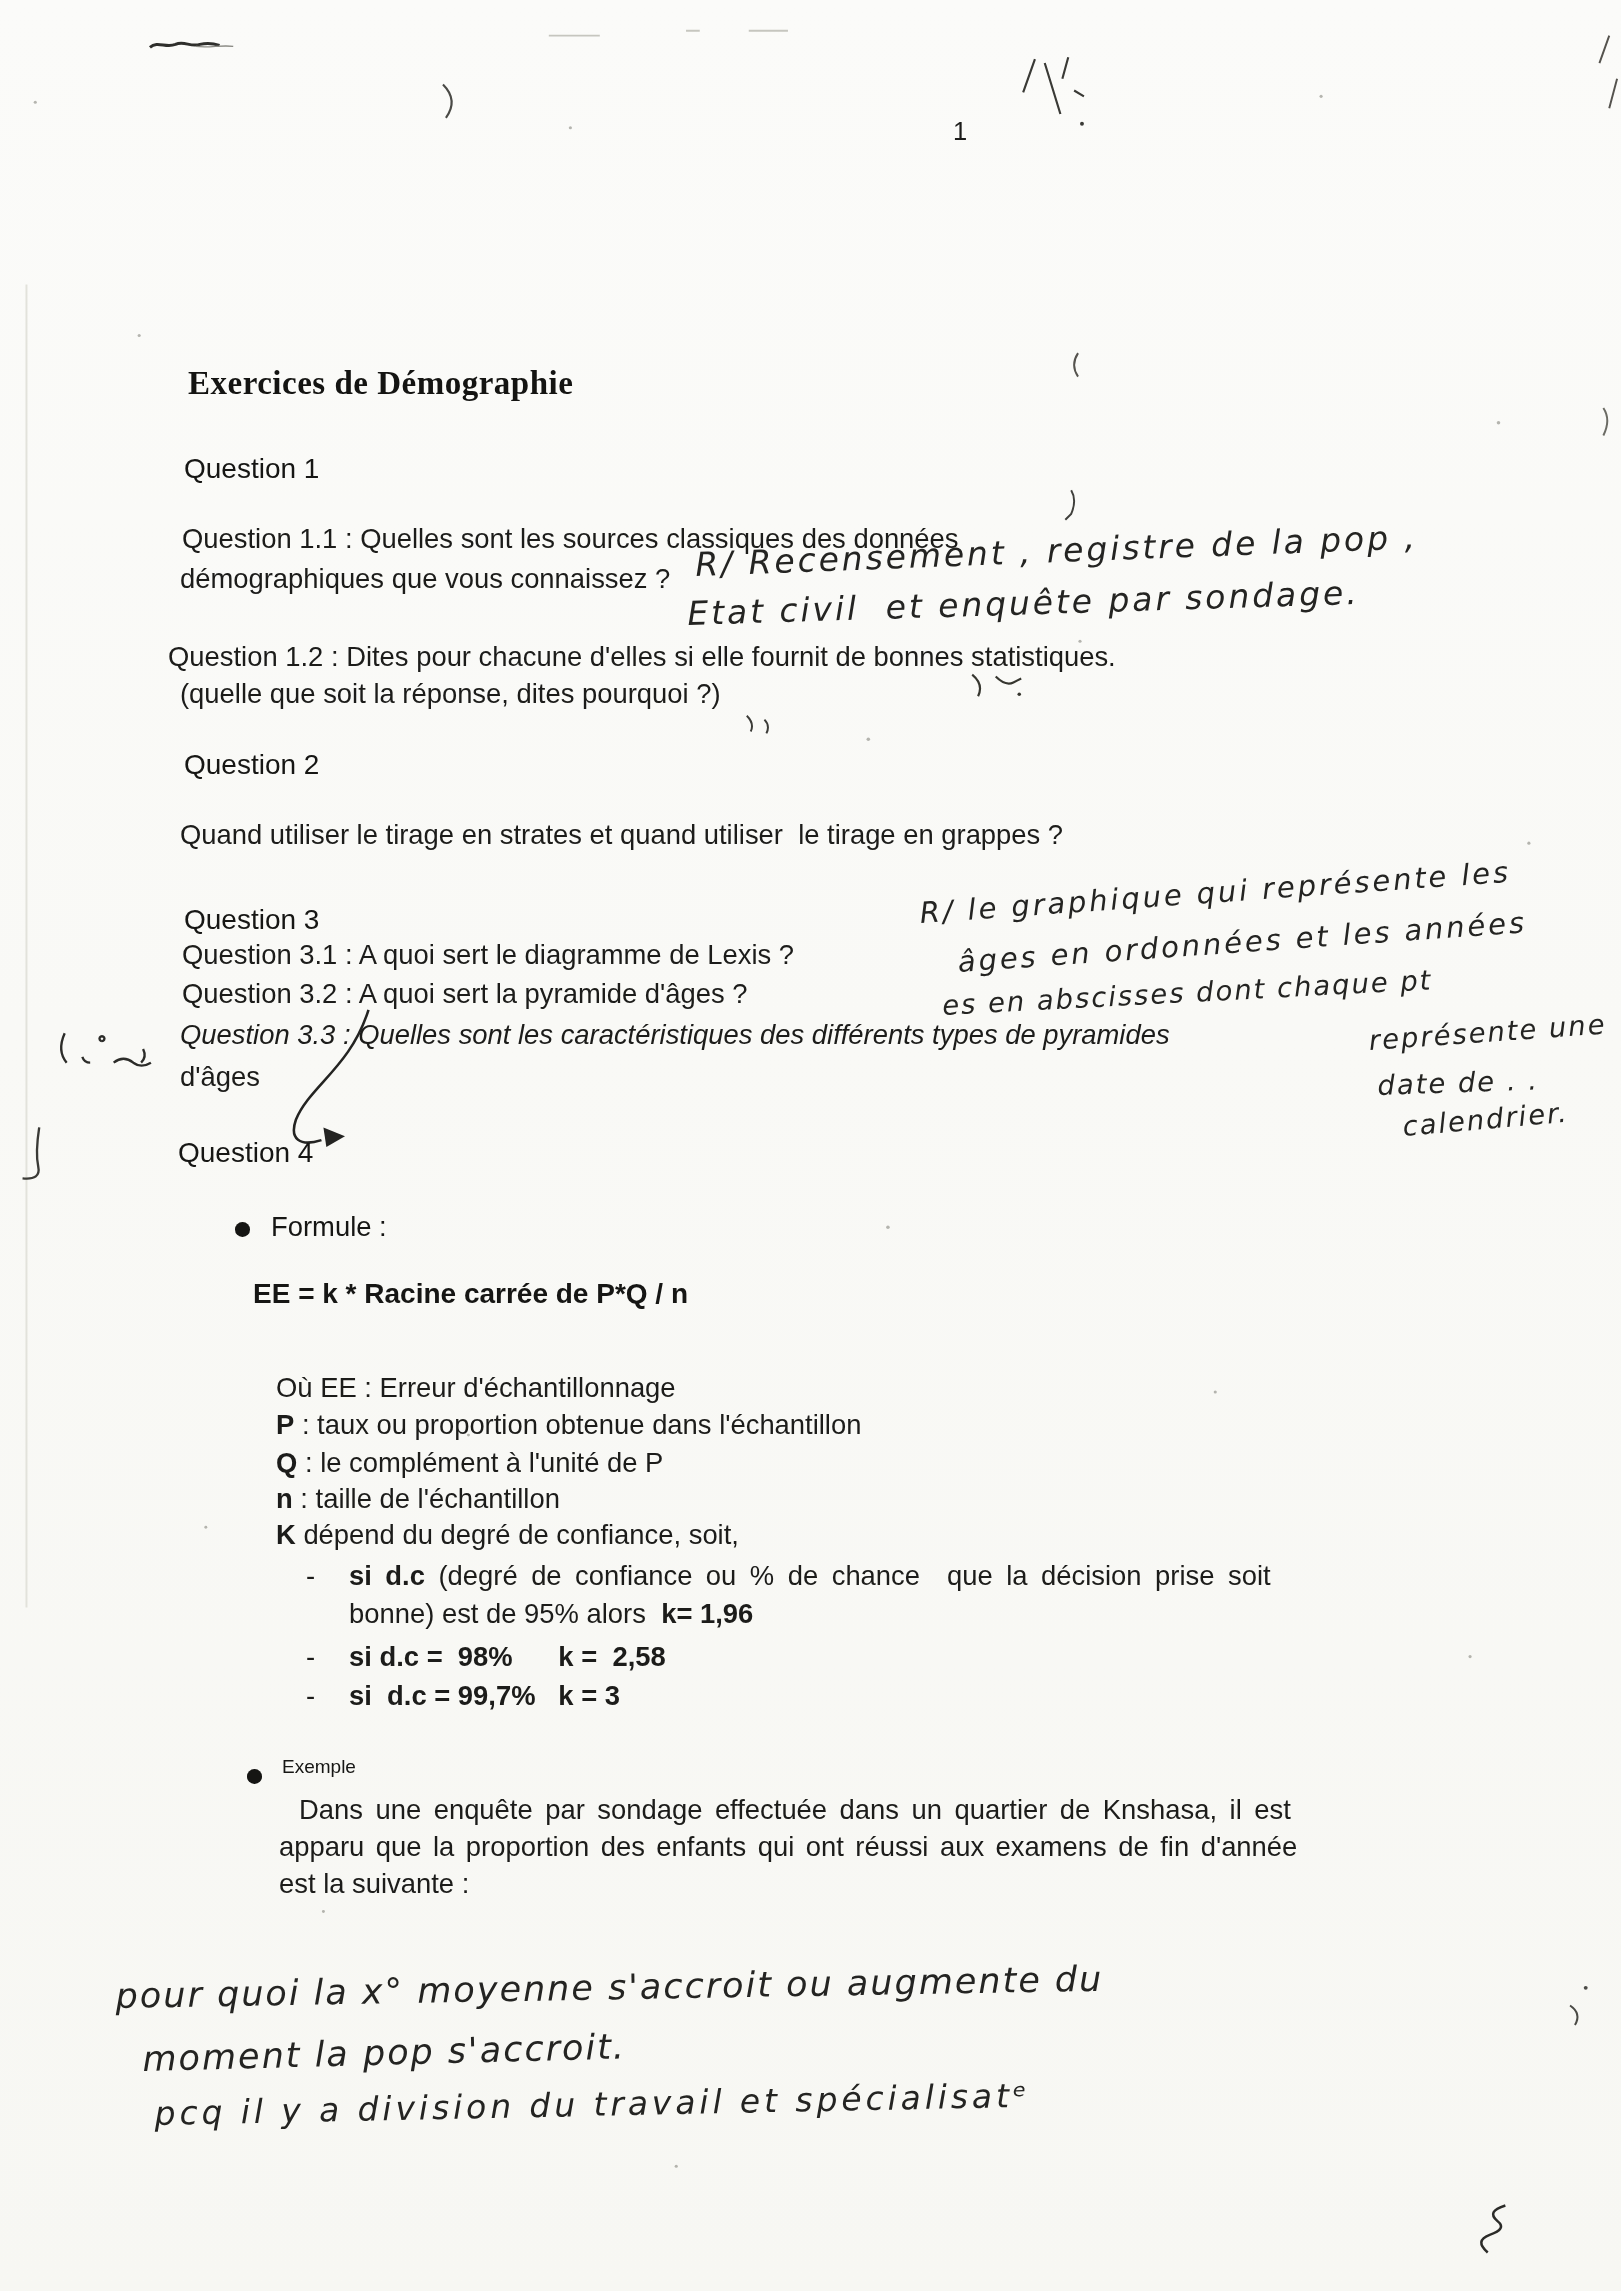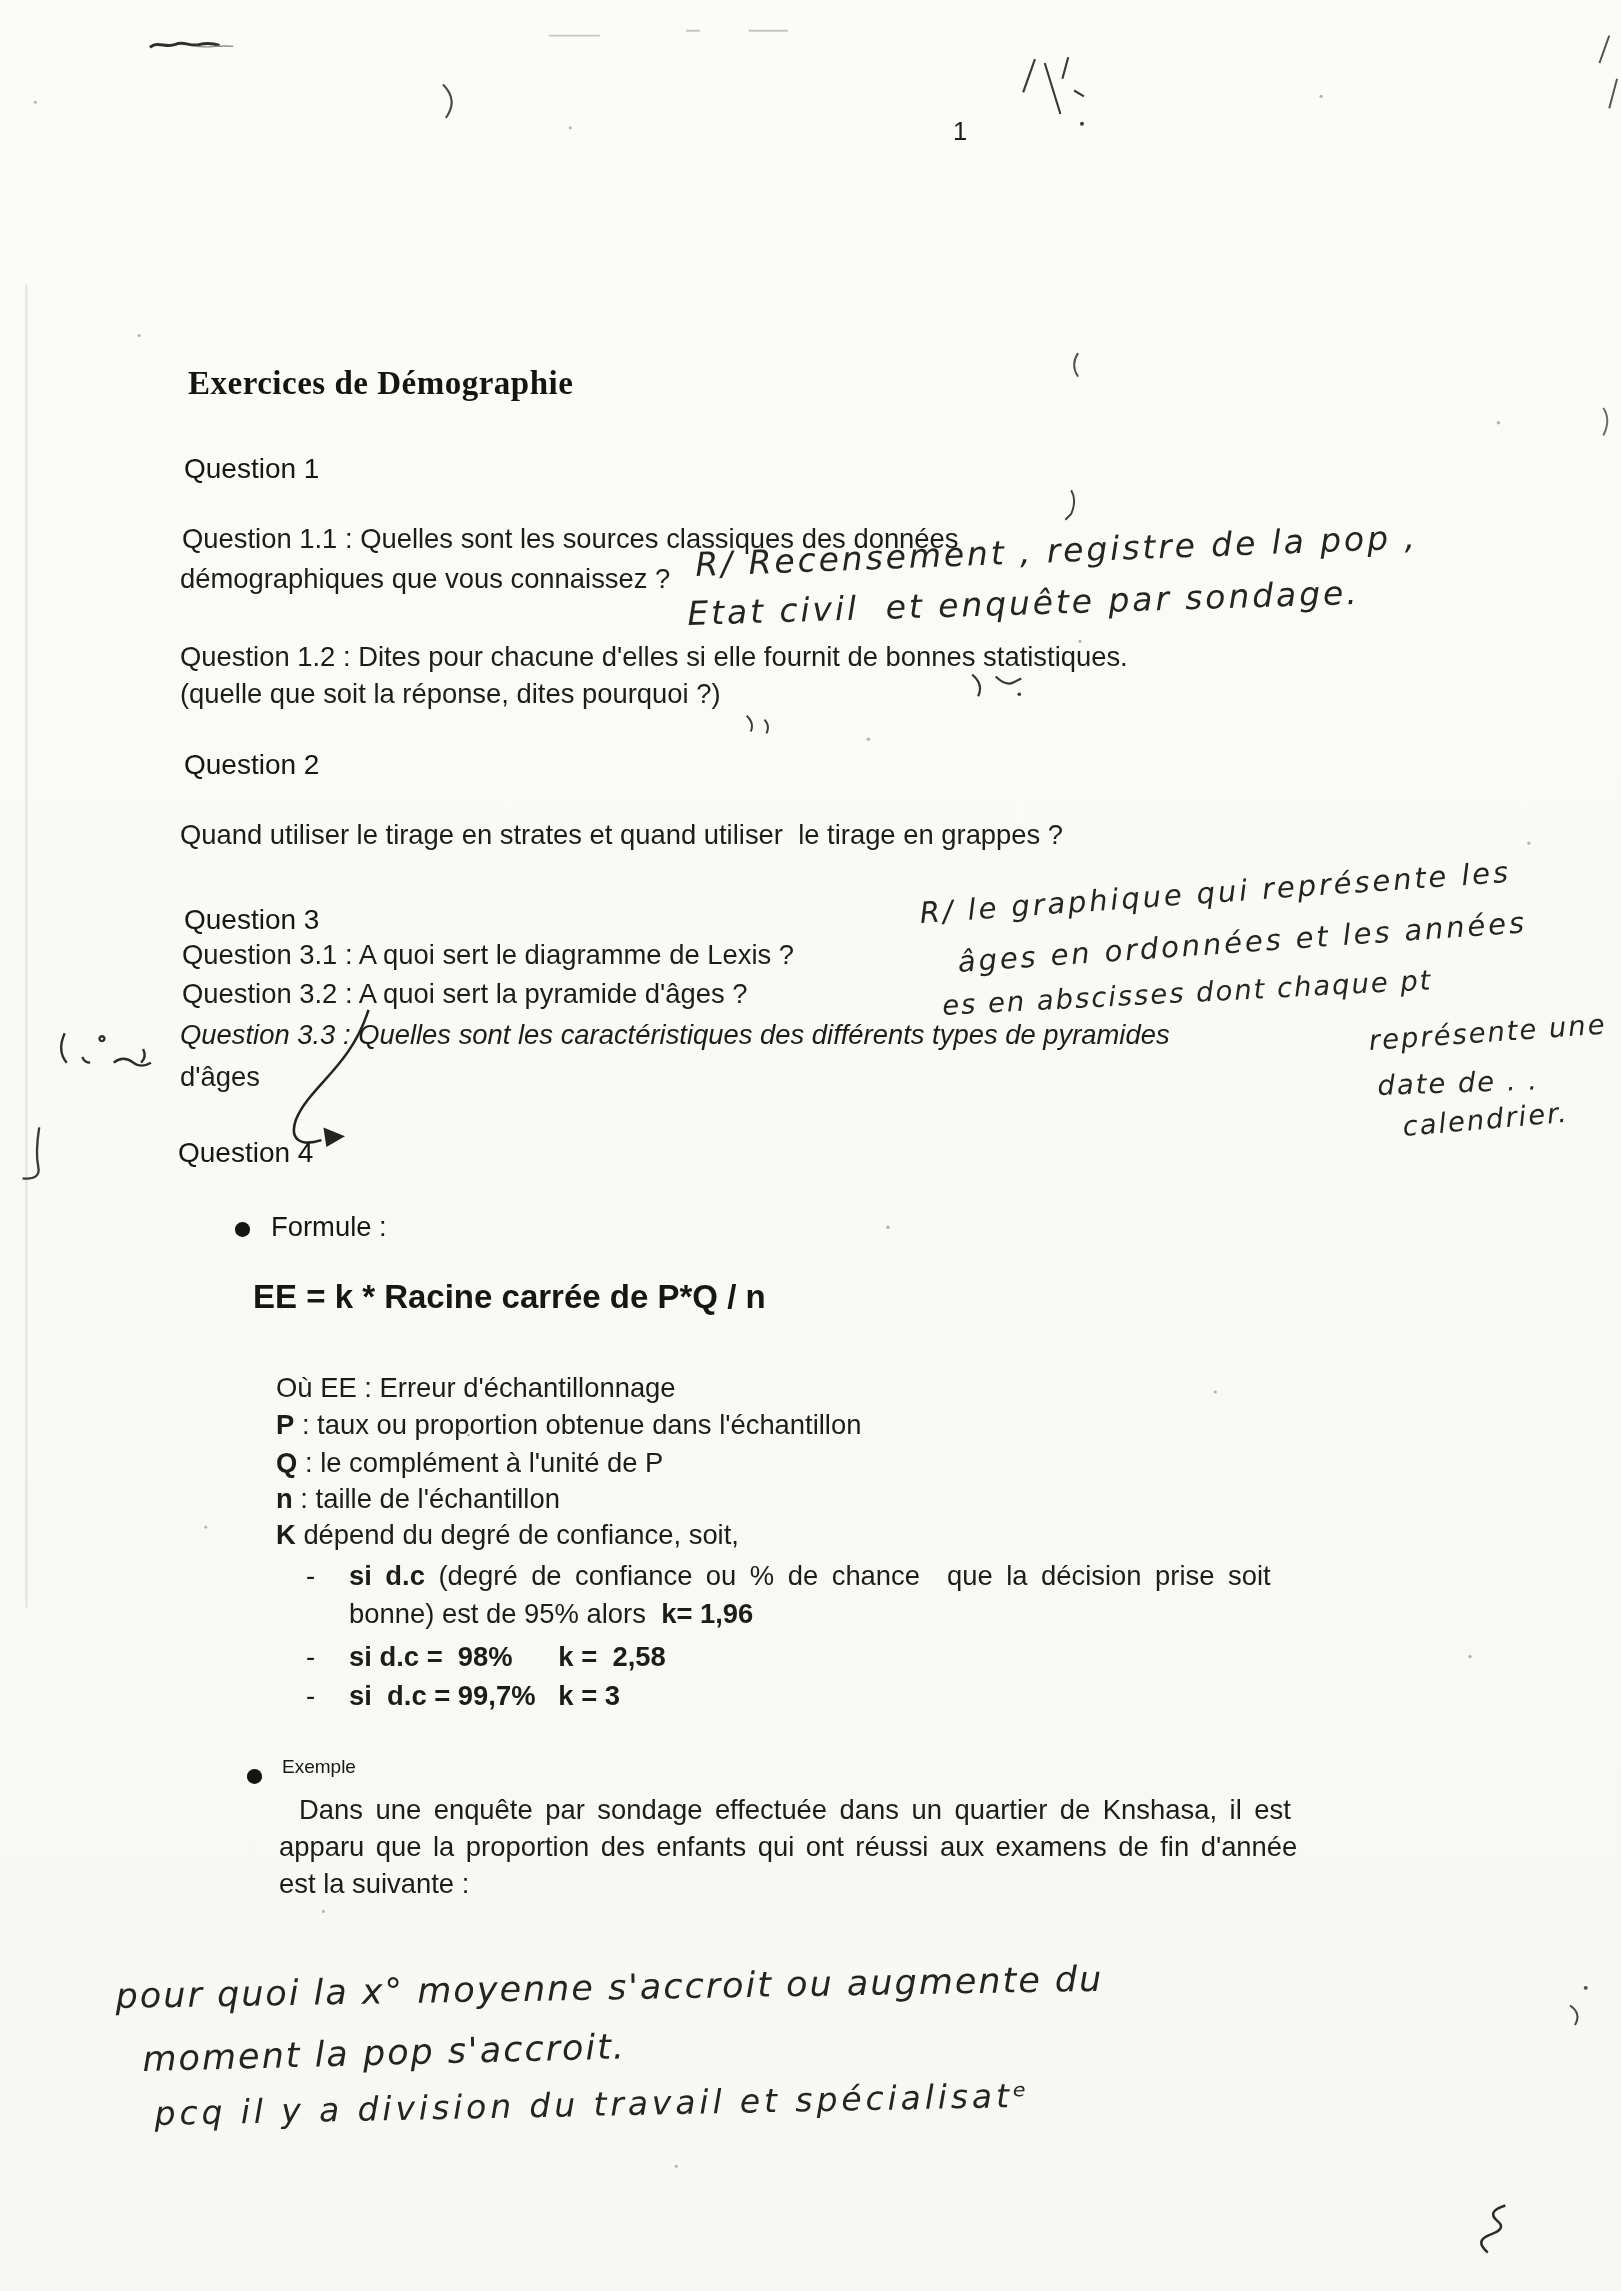--- a/index.html
+++ b/index.html
@@ -10,21 +10,21 @@
     overflow:hidden;
     font-family:"Liberation Sans",sans-serif;
   }
   .abs{position:absolute;white-space:pre;}
   .print{font-family:"Liberation Sans",sans-serif;font-size:27.4px;color:#1c1c1a;line-height:1.2;}
   .small{font-size:25.5px;}
   .bold{font-weight:bold;}
   .ital{font-style:italic;}
   .heading{font-family:"Liberation Sans",sans-serif;font-weight:normal;font-size:28px;color:#161614;}
   .title{font-family:"Liberation Serif",serif;font-weight:bold;font-size:33px;color:#141412;letter-spacing:0.5px;}
-  .formula{font-family:"Liberation Sans",sans-serif;font-weight:bold;font-size:33px;color:#161614;}
+  .formula{font-family:"Liberation Sans",sans-serif;font-weight:bold;font-size:28px;color:#161614;}
   .hw{font-family:"DejaVu Sans",sans-serif;font-style:italic;color:#242422;transform-origin:left bottom;}
   .bullet{position:absolute;width:14.7px;height:14.7px;background:#151513;border-radius:50%;}
   svg.artifacts{position:absolute;left:0;top:0;pointer-events:none;}
 </style>
 </head>
 <body>
 
 <div class="page">
 
   <svg class="artifacts" width="1621" height="2292" viewBox="0 0 1654 2338">
@@ -80,21 +80,21 @@
     </g>
   </svg>
 
   <div class="abs print small" style="left:953px;top:116px;">1</div>
 
   <div class="abs title" style="left:188px;top:365px;">Exercices de Démographie</div>
 
   <div class="abs heading" style="left:184px;top:453px;">Question 1</div>
   <div class="abs print" style="left:182px;top:523px;">Question 1.1 : Quelles sont les sources classiques des données</div>
   <div class="abs print" style="left:180px;top:563px;">démographiques que vous connaissez ?</div>
-  <div class="abs print" style="left:180px;top:641px;">Question 1.2 : Dites pour chacune d'elles si elle fournit de bonnes statistiques.</div>
+  <div class="abs print" style="left:168px;top:641px;">Question 1.2 : Dites pour chacune d'elles si elle fournit de bonnes statistiques.</div>
   <div class="abs print" style="left:180px;top:678px;">(quelle que soit la réponse, dites pourquoi ?)</div>
 
   <div class="abs hw" style="left:696px;top:545px;font-size:33px;letter-spacing:2.9px;transform:rotate(-2.2deg);">R/ Recensement , registre de la pop ,</div>
   <div class="abs hw" style="left:688px;top:594px;font-size:33px;letter-spacing:2.9px;transform:rotate(-1.8deg);">Etat civil  et enquête par sondage.</div>
 
   <div class="abs heading" style="left:184px;top:749px;">Question 2</div>
   <div class="abs print" style="left:180px;top:819px;">Quand utiliser le tirage en strates et quand utiliser  le tirage en grappes ?</div>
 
   <div class="abs heading" style="left:184px;top:904px;">Question 3</div>
   <div class="abs print" style="left:182px;top:939px;">Question 3.1 : A quoi sert le diagramme de Lexis ?</div>

